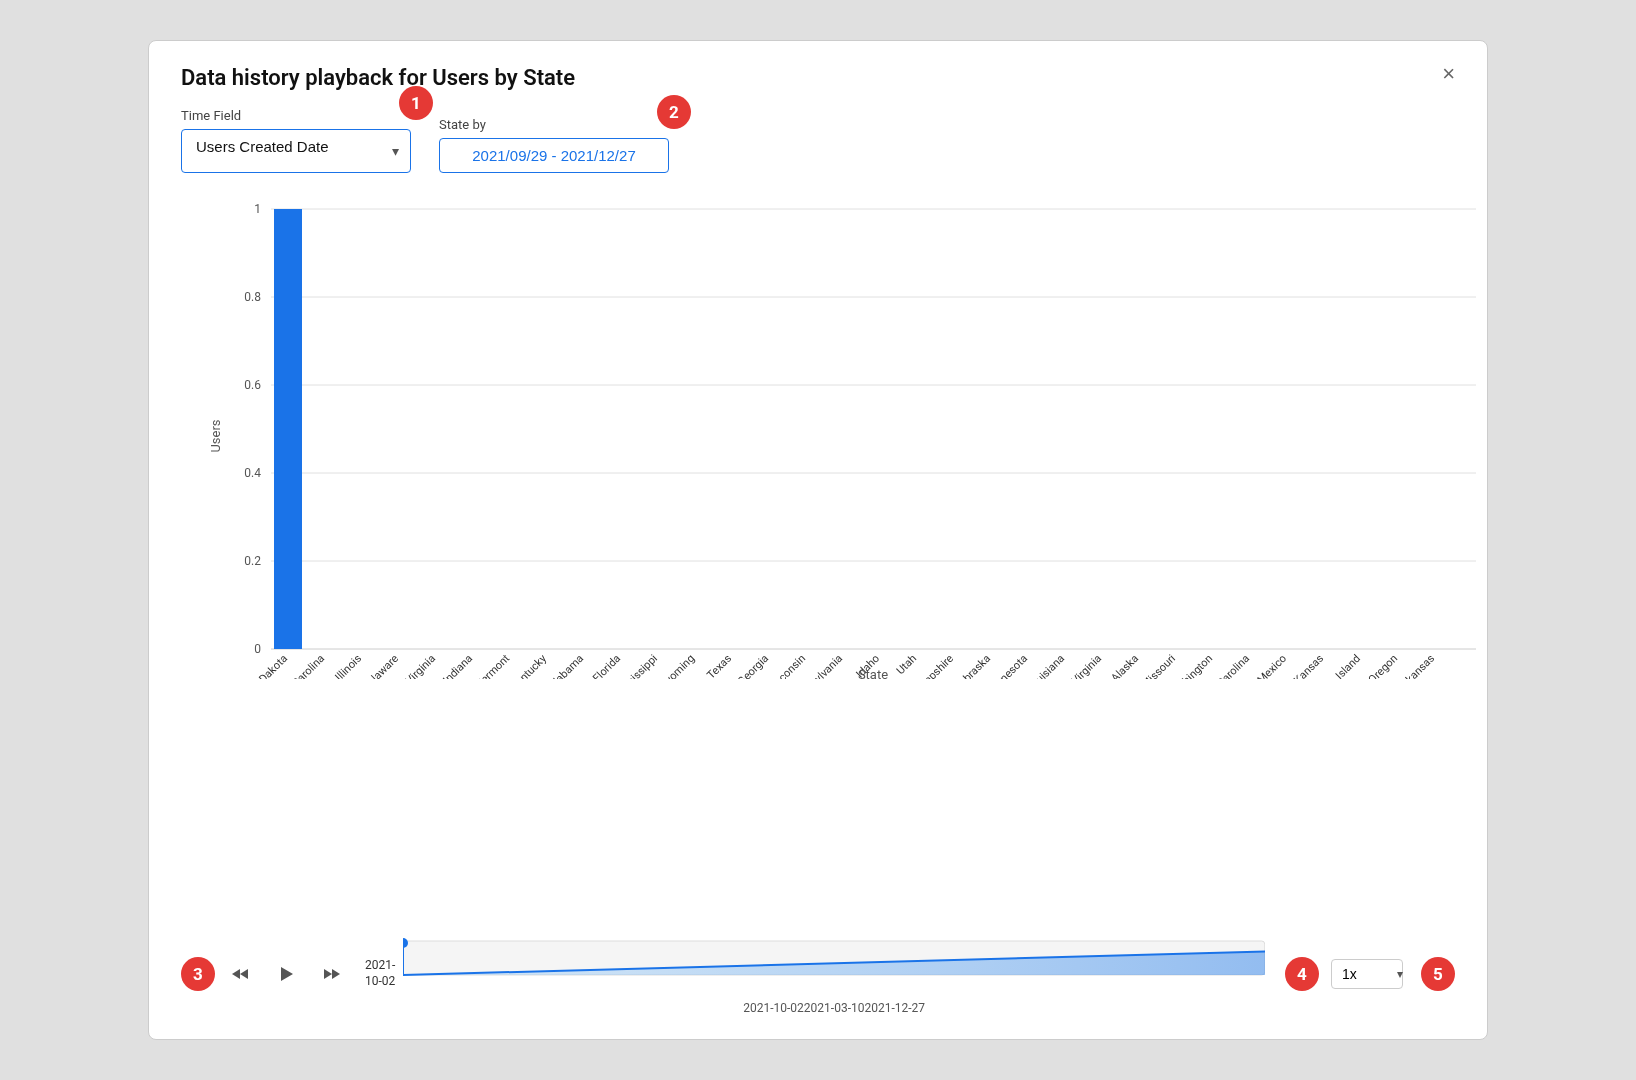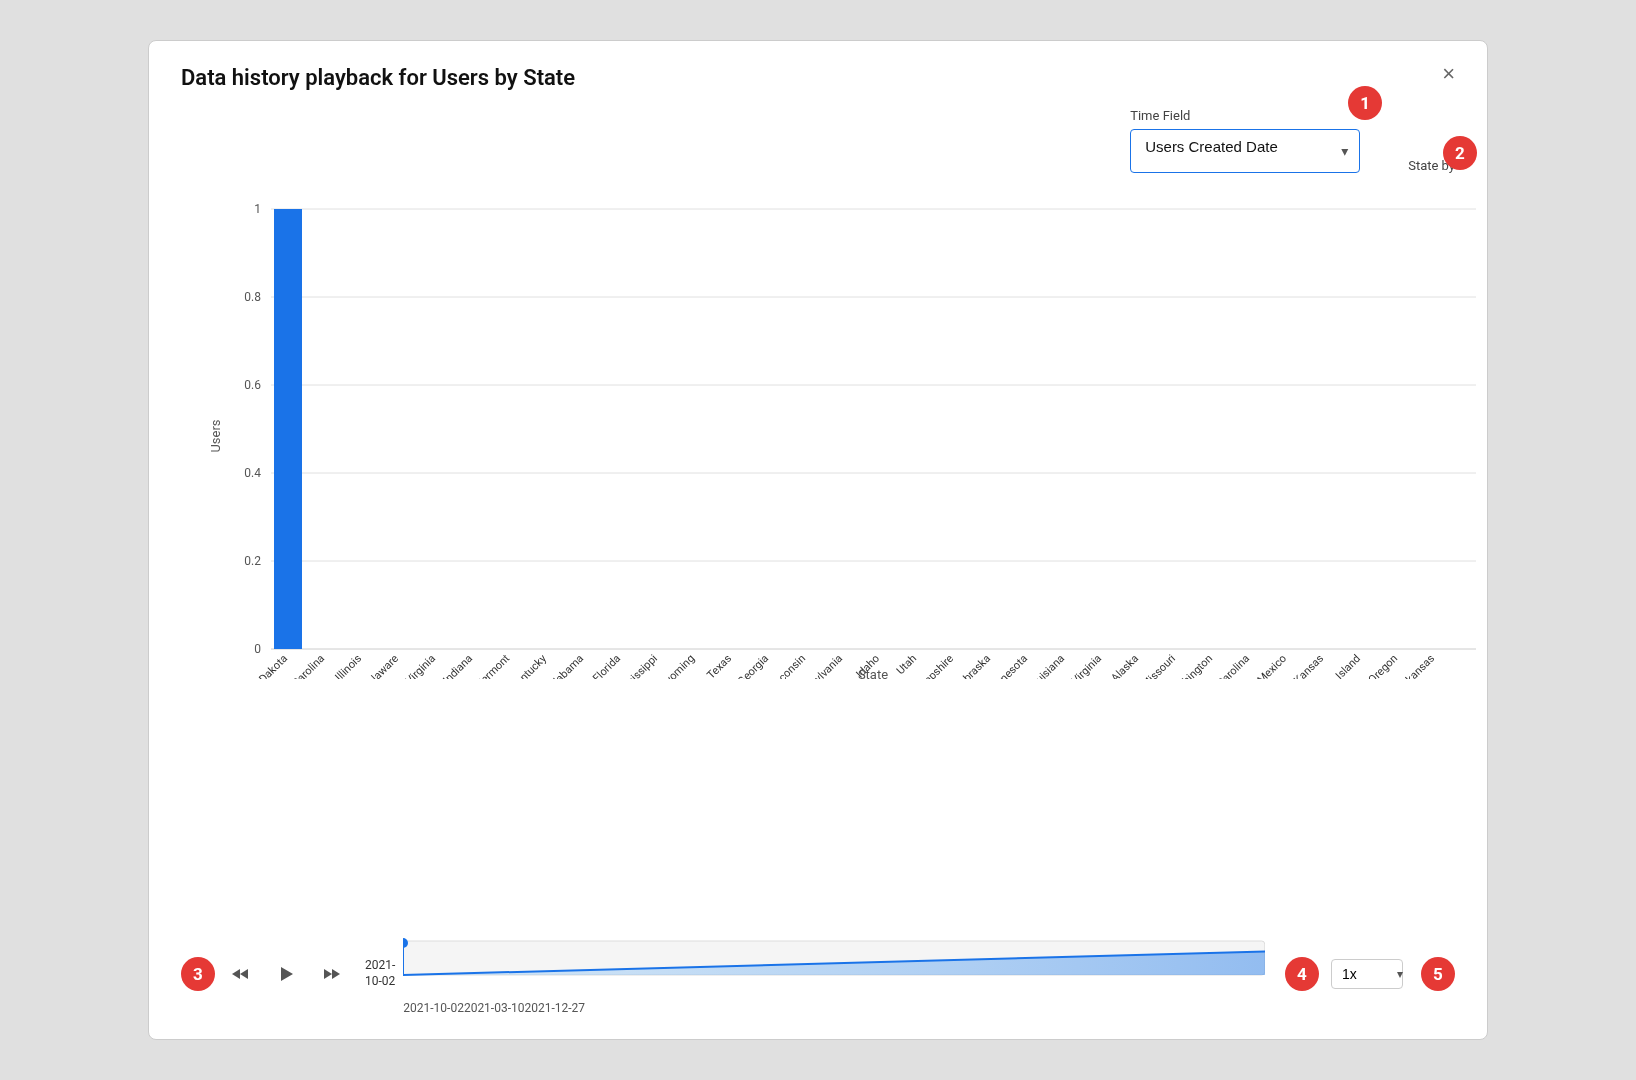--- a/index.html
+++ b/index.html
@@ -41,22 +41,21 @@
       color: #666;
       line-height: 1;
       padding: 0 4px;
       position: absolute;
       right: 28px;
       top: 22px;
     }
     .controls-row {
       display: flex;
       align-items: flex-end;
-      justify-content: flex-end;
-      gap: 48px;
+      gap: 28px;
       margin-bottom: 16px;
       position: relative;
     }
     .control-group {
       display: flex;
       flex-direction: column;
       gap: 6px;
     }
     .control-label {
       font-size: 13px;
@@ -144,21 +143,21 @@
       flex: 1;
       position: relative;
       margin: 0 8px;
     }
     .timeline-svg {
       width: 100%;
       display: block;
     }
     .timeline-labels {
       display: flex;
-      justify-content: flex-start;
+      justify-content: center;
       margin-top: 14px;
     }
     .timeline-label {
       font-size: 12px;
       color: #555;
     }
     .speed-select-wrapper {
       position: relative;
       min-width: 80px;
     }
@@ -219,20 +218,21 @@
       </div>
 
       <div class="annotation-badge" style="position:absolute; top:-22px; right:-22px; z-index:10;">
         <span>1</span>
       </div>
     </div>
 
     <div style="position:relative;">
       <div class="control-group">
         <span class="control-label">State by</span>
+        <button class="date-range-btn">2021/09/29 - 2021/12/27</button>
       </div>
 
       <div class="annotation-badge" style="position:absolute; top:-22px; right:-22px; z-index:10;">
         <span>2</span>
       </div>
     </div>
   </div>
 
   <div class="chart-container">
     <div class="chart-svg-wrapper">

